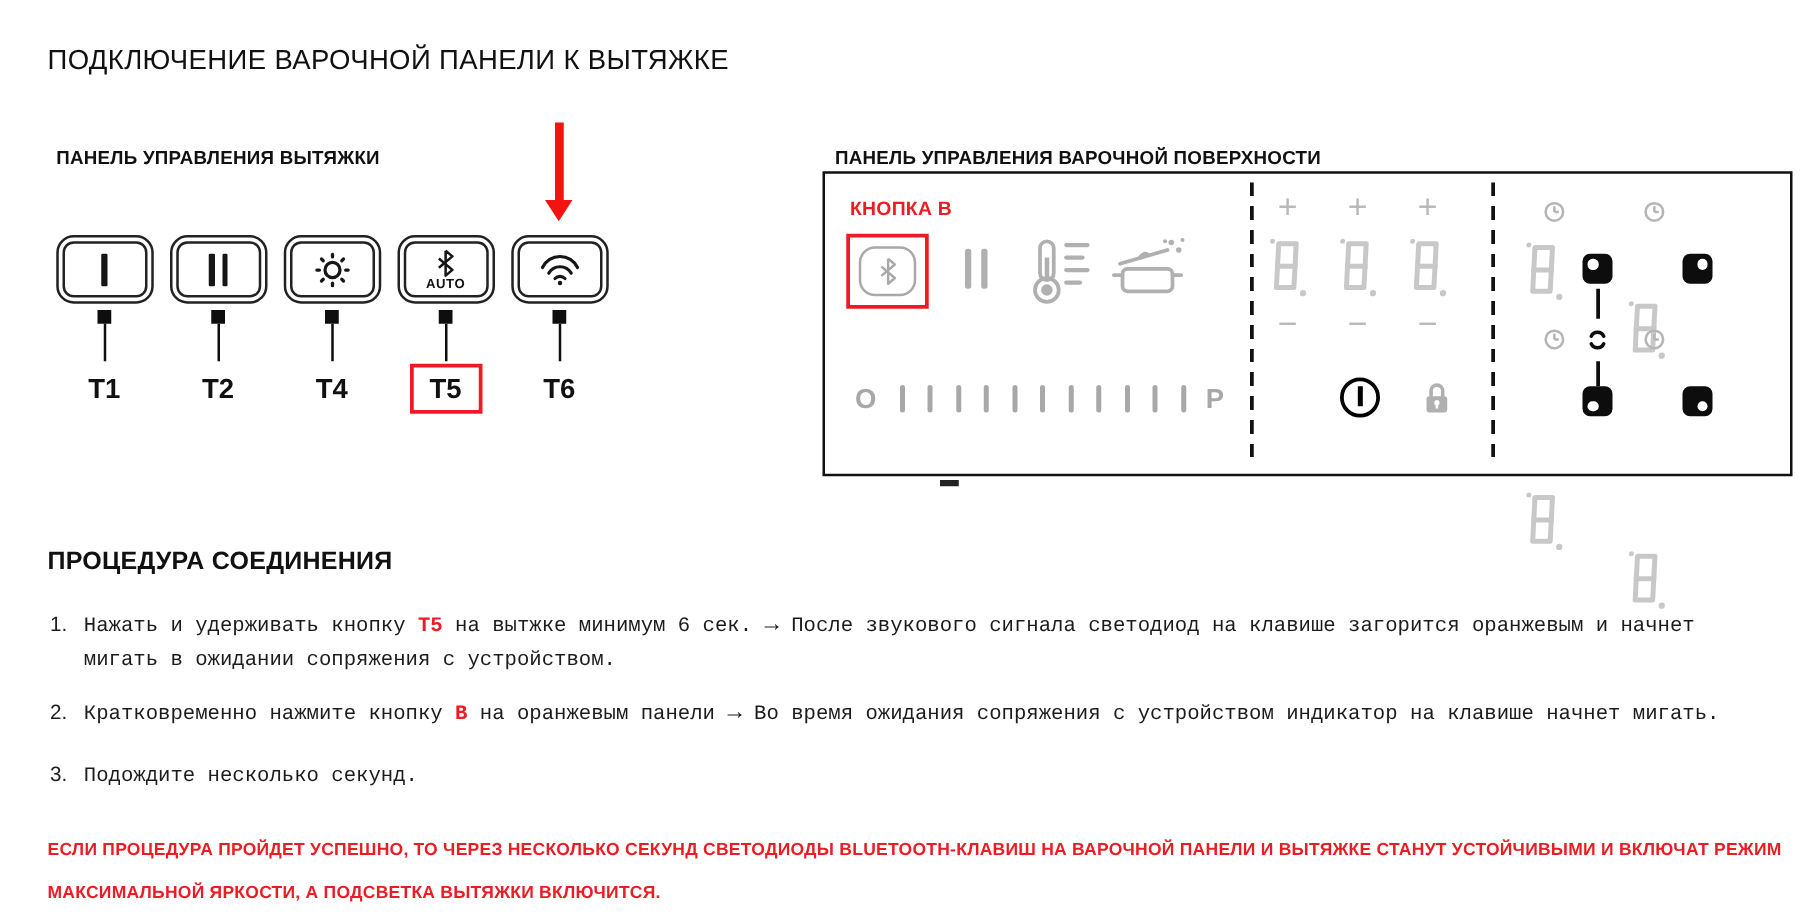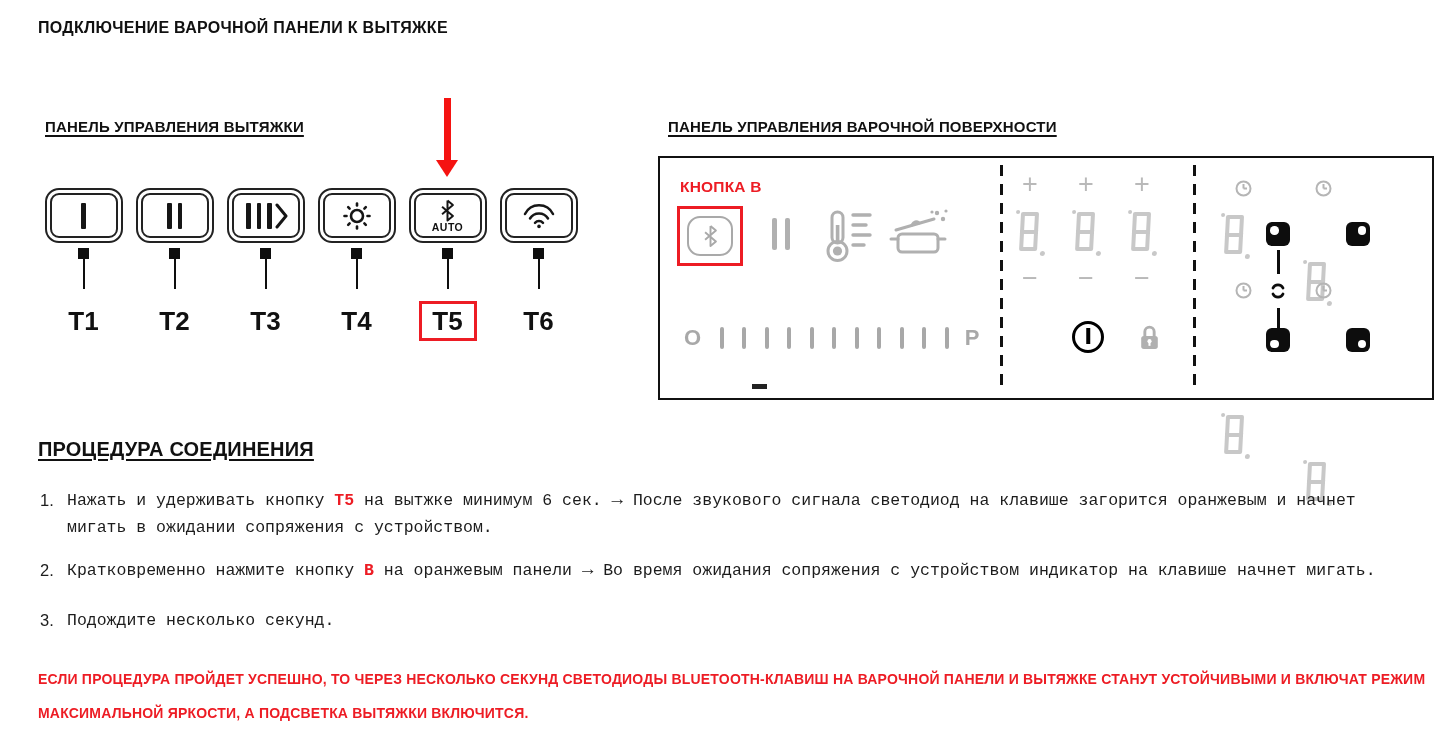--- a/index.html
+++ b/index.html
@@ -1,42 +1,42 @@
 <!DOCTYPE html>
 <html><head>
 <meta charset="utf-8">
 <style>
   html,body{margin:0;padding:0;background:#fff;}
   body{font-family:"Liberation Sans","DejaVu Sans",sans-serif;color:#1c1c1c;}
   #canvas{position:relative;width:1452px;height:735px;background:#fff;overflow:hidden;}
   .abs{position:absolute;}
 
   
-  .doc-title{left:38px;top:19px;font-size:16px;font-weight:bold;letter-spacing:.3px;color:#111;}
-  .sec-title{font-size:15px;font-weight:bold;color:#111;text-decoration:underline;text-decoration-thickness:2px;text-underline-offset:3px;letter-spacing:.2px;}
+  .doc-title{left:38px;top:35px;font-size:22px;font-weight:normal;letter-spacing:.3px;color:#111;}
+  .sec-title{font-size:15px;font-weight:bold;color:#111;text-decoration-thickness:2px;text-underline-offset:3px;letter-spacing:.2px;}
 
   
   .hood-row{left:38px;top:188px;display:flex;}
   .hood-col{width:91px;display:flex;flex-direction:column;align-items:center;}
   .hood-btn{width:78px;height:55px;box-sizing:border-box;border:2.5px solid #222;border-radius:14px;padding:3px;background:#fff;}
   .hood-btn-inner{width:100%;height:100%;box-sizing:border-box;border:2px solid #222;border-radius:9px;display:flex;flex-direction:column;align-items:center;justify-content:center;}
   .sbar{width:4.5px;height:26px;background:#161616;border-radius:1px;margin:0 3px;}
   .bars{display:flex;align-items:center;}
   .marker{width:11px;height:11px;background:#0e0e0e;margin-top:5px;}
   .stem{width:2px;height:30px;background:#0e0e0e;}
-  .hood-label{margin-top:12px;height:40px;min-width:58px;box-sizing:border-box;display:flex;align-items:center;justify-content:center;font-size:26px;font-weight:bold;color:#111;}
+  .hood-label{margin-top:2px;height:40px;min-width:58px;box-sizing:border-box;display:flex;align-items:center;justify-content:center;font-size:22px;font-weight:bold;color:#111;}
   .hood-label.boxed{border:3px solid #ed1c24;}
   .auto-txt{font-size:10.5px;font-weight:800;letter-spacing:.5px;color:#111;margin-top:-1px;}
 
   
   .red-arrow-line{left:444px;top:98px;width:7px;height:62px;background:#f51311;}
   .red-arrow-head{left:436px;top:160px;width:0;height:0;border-left:11.5px solid transparent;border-right:11.5px solid transparent;border-top:17px solid #f51311;}
 
   
-  .hob-box{left:658px;top:156px;width:772px;height:240px;border:2.5px solid #111;box-sizing:content-box;}
+  .hob-box{left:658px;top:137px;width:772px;height:240px;border:2.5px solid #111;box-sizing:content-box;}
   .vdash{position:absolute;top:7px;bottom:7px;width:3px;background:repeating-linear-gradient(180deg,#111 0 11px,transparent 11px 19px);}
   .knopka-b{position:absolute;left:20px;top:20px;color:#ed1c24;font-weight:bold;font-size:15.5px;letter-spacing:.2px;}
   .bt-red-outline{position:absolute;left:17px;top:48px;width:66px;height:60px;border:3px solid #ed1c24;box-sizing:border-box;display:flex;align-items:center;justify-content:center;}
   .bt-squircle{width:46px;height:40px;border:2.5px solid #a9a9a9;border-radius:13px;box-sizing:border-box;display:flex;align-items:center;justify-content:center;}
   .pause-bars{position:absolute;left:108px;top:60px;display:flex;}
   .pause-bars div{width:5px;height:32px;background:#b0b0b0;border-radius:2px;margin:0 4px;}
   .scale-row{position:absolute;left:24px;top:167px;display:flex;align-items:center;}
   .scale-letter{font-size:22px;font-weight:bold;color:#a8a8a8;}
   .scale-bar{width:4px;height:22px;background:#a8a8a8;border-radius:2px;margin-left:18.5px;}
   .scale-letter.end{margin-left:16px;}
@@ -109,37 +109,20 @@
               <div class="sbar"></div>
               <div class="sbar"></div>
             </div>
       </div>
         </div>
       <div class="marker"></div>
       <div class="stem"></div>
       <div class="hood-label">T2</div>
     </div>
 
-    <div class="hood-col">
-      <div class="hood-btn">
-          <div class="hood-btn-inner">
-        <div class="bars">
-          <div class="sbar"></div>
-              <div class="sbar"></div>
-              <div class="sbar"></div>
-          <svg width="13" height="26" viewBox="0 0 13 26">
-                <polyline points="2,2 11,13 2,24" fill="none" stroke="#161616" stroke-width="3" stroke-linecap="round" stroke-linejoin="round"></polyline>
-              </svg>
-        </div>
-      </div>
-        </div>
-      <div class="marker"></div>
-      <div class="stem"></div>
-      <div class="hood-label">T3</div>
-    </div>
 
     <div class="hood-col">
       <div class="hood-btn">
           <div class="hood-btn-inner">
         <svg width="30" height="30" viewBox="0 0 30 30">
           <circle cx="15" cy="15" r="6" fill="none" stroke="#161616" stroke-width="2.6"></circle>
           <g stroke="#161616" stroke-width="2.6" stroke-linecap="round">
             <line x1="15" y1="2.5" x2="15" y2="4.5"></line>
                 <line x1="15" y1="25.5" x2="15" y2="27.5"></line>
             <line x1="2.5" y1="15" x2="4.5" y2="15"></line>

